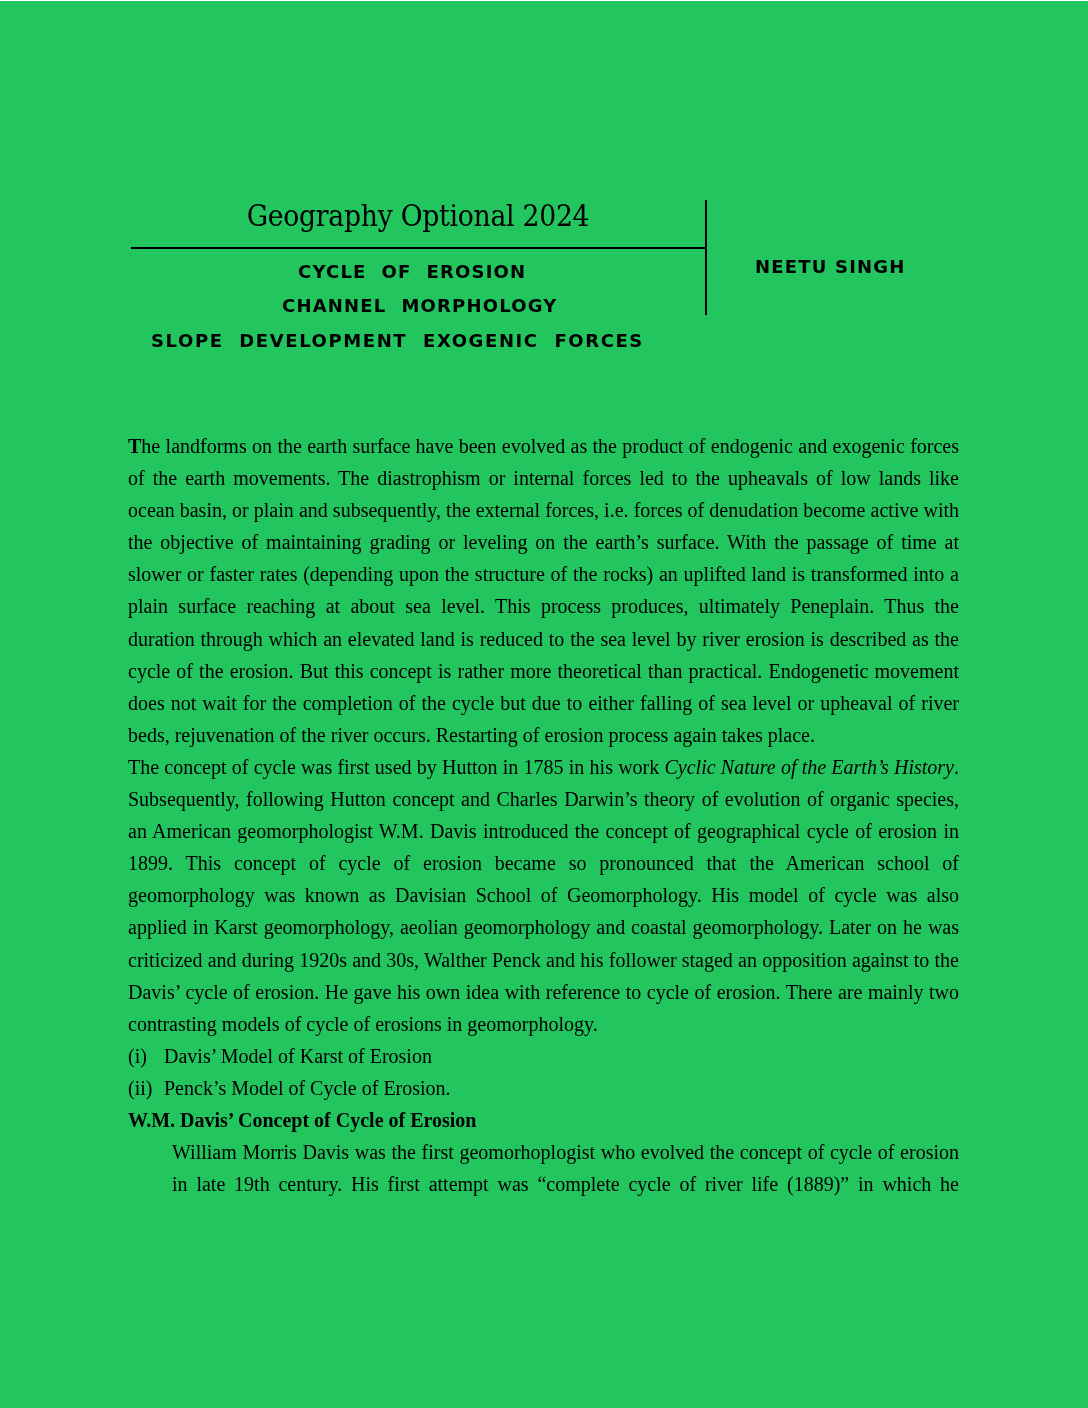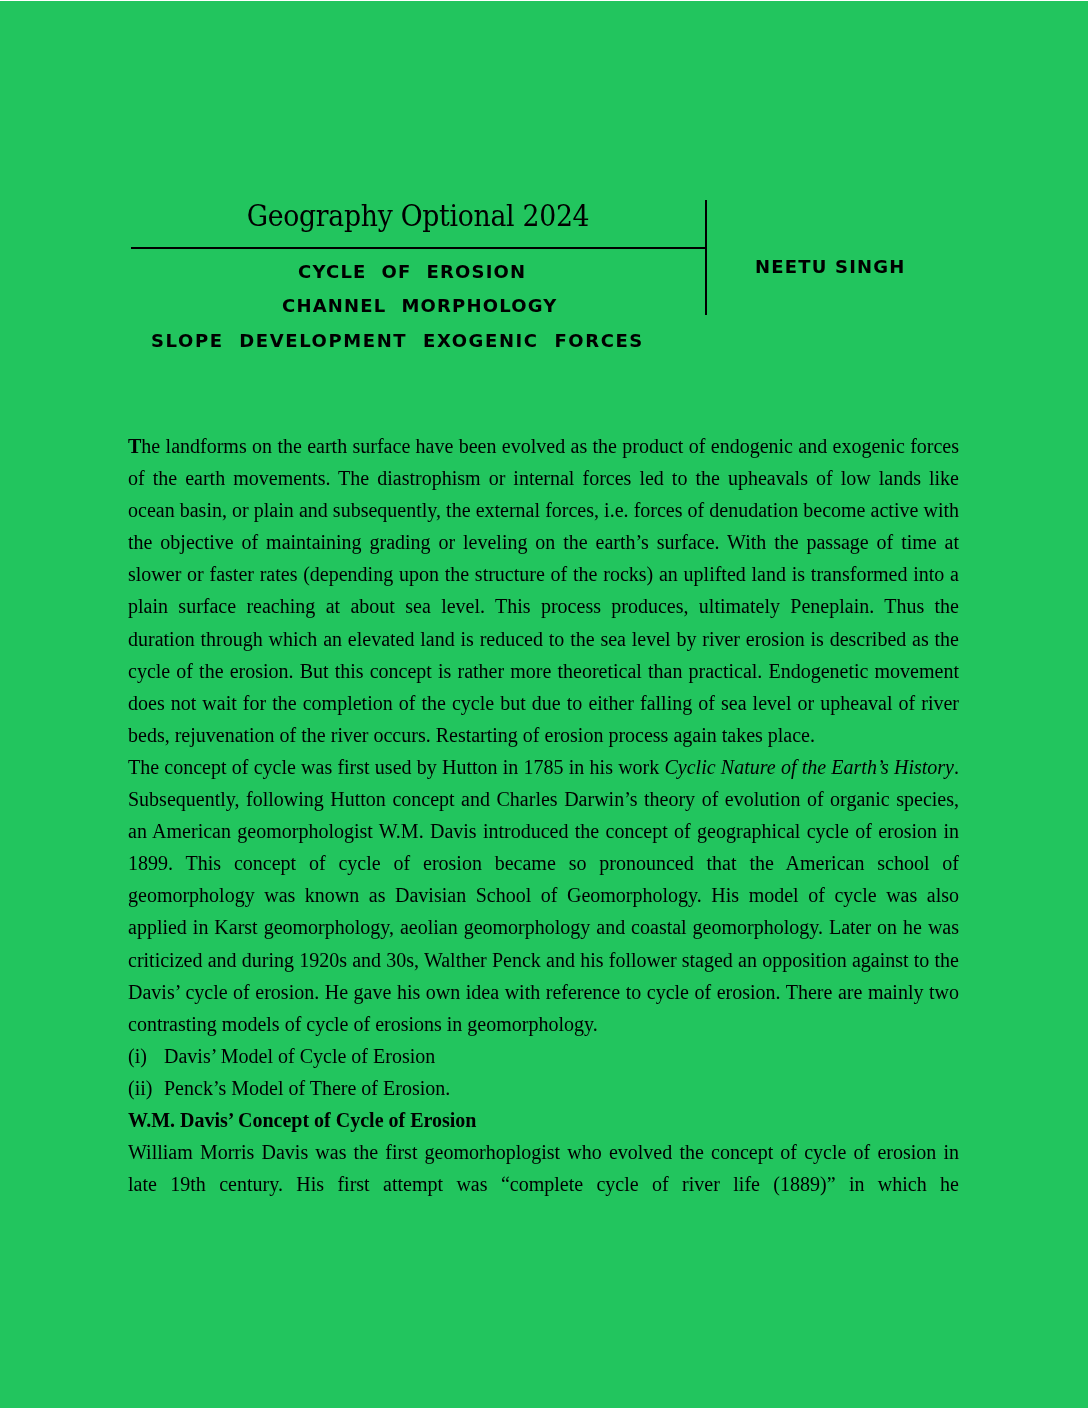--- a/index.html
+++ b/index.html
@@ -51,20 +51,20 @@
   <div class="subtitle sub3" style="white-space:pre">SLOPE  DEVELOPMENT  EXOGENIC  FORCES</div>
   <div class="subtitle sub2" style="white-space:pre">CHANNEL  MORPHOLOGY</div>
 
   <div class="subtitle author">NEETU SINGH</div>
 
   <div class="body-text">
     <p><span class="lead-bold">T</span><span>he landforms on the earth surface have been evolved as the product of endogenic and exogenic forces of the earth movements. The diastrophism or internal forces led to the upheavals of low lands like ocean basin, or plain and subsequently, the external forces, i.e. forces of denudation become active with the objective of maintaining grading or leveling on the earth’s surface. With the passage of time at slower or faster rates (depending upon the structure of the rocks) an uplifted land is transformed into a plain surface reaching at about sea level. This process produces, ultimately Peneplain. Thus the duration through which an elevated land is reduced to the sea level by river erosion is described as the cycle of the erosion. But this concept is rather more theoretical than practical. Endogenetic movement does not wait for the completion of the cycle but due to either falling of sea level or upheaval of river beds, rejuvenation of the river occurs. Restarting of erosion process again takes place.</span></p>
 
     <p><span>The concept of cycle was first used by Hutton in 1785 in his work </span><i>Cyclic Nature of the Earth’s History</i><span>. Subsequently, following Hutton concept and Charles Darwin’s theory of evolution of organic species, an American geomorphologist W.M. Davis introduced the concept of geographical cycle of erosion in 1899. This concept of cycle of erosion became so pronounced that the American school of geomorphology was known as Davisian School of Geomorphology. His model of cycle was also applied in Karst geomorphology, aeolian geomorphology and coastal geomorphology. Later on he was criticized and during 1920s and 30s, Walther Penck and his follower staged an opposition against to the Davis’ cycle of erosion. He gave his own idea with reference to cycle of erosion. There are mainly two contrasting models of cycle of erosions in geomorphology.</span></p>
 
-    <p class="list-item"><span class="num">(i)</span><span>Davis’ Model of Cycle of Erosion</span></p>
-    <p class="list-item"><span class="num">(ii)</span><span>Penck’s Model of There of Erosion.</span></p>
+    <p class="list-item"><span class="num">(i)</span><span>Davis’ Model of Karst of Erosion</span></p>
+    <p class="list-item"><span class="num">(ii)</span><span>Penck’s Model of Cycle of Erosion.</span></p>
 
     <p class="section-heading">W.M. Davis’ Concept of Cycle of Erosion</p>
 
-    <p style="text-align-last: justify;">William Morris Davis was the first geomorhoplogist who evolved the concept of cycle of erosion in late 19th century. His first attempt was “complete cycle of river life (1889)” in which he</p>
+    <p style="text-align-last: justify; margin-left: 44px;">William Morris Davis was the first geomorhoplogist who evolved the concept of cycle of erosion in late 19th century. His first attempt was “complete cycle of river life (1889)” in which he</p>
   </div>
 </div>
 
 </body></html>

